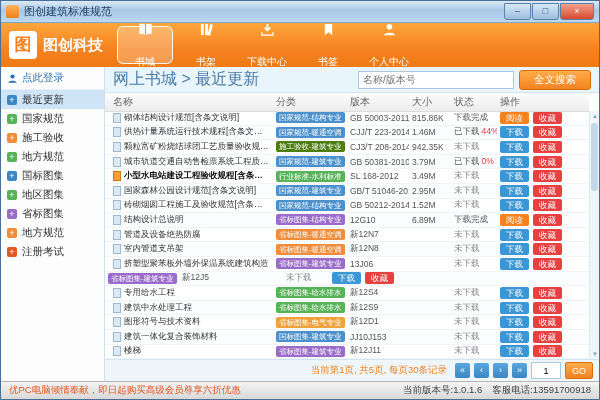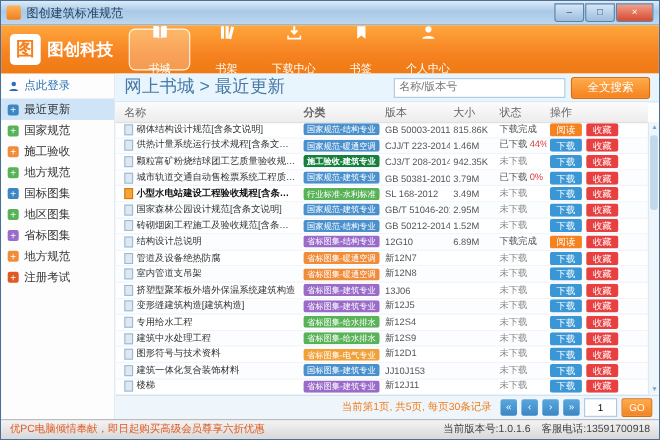--- a/index.html
+++ b/index.html
@@ -38,21 +38,21 @@
   .content{position:absolute;top:66px;left:104px;right:0;bottom:18px;background:#fff;}
   .crumb-bar{position:absolute;top:0;left:0;right:0;height:26px;background:#e9f5fd;border-bottom:1px solid #d2e6f5;display:flex;align-items:center;padding:0 8px;box-sizing:border-box;}
   .crumb{font-size:16px;color:#4a7aa8;}
   .search{margin-left:auto;display:flex;gap:5px;align-items:center;}
   .search input{width:146px;height:16px;font-size:10px;border:1px solid #a9c7e0;padding:0 4px;font-family:inherit;}
   .search-btn{height:20px;padding:0 14px;background:linear-gradient(#ffab4a,#f58220);border:1px solid #d96d0c;border-radius:3px;color:#fff;font-size:10.5px;cursor:default;}
 
   .thead{position:absolute;top:26px;left:0;right:10px;height:18px;display:flex;align-items:center;background:linear-gradient(#fcfcfc,#ececec);border-bottom:1px solid #ddd;font-size:10px;color:#666;}
   .col{padding:0 3px;box-sizing:border-box;flex:none;}
   .col-name{width:168px;padding-left:8px;}
-  .col-cat{width:74px;font-weight:bold;}
+  .col-cat{width:74px;}
   .col-ver{width:62px;}
   .col-size{width:42px;}
   .col-status{width:46px;}
   .col-ops{flex:1;}
 
   .tbody{position:absolute;top:44px;bottom:22px;left:0;right:10px;display:flex;flex-direction:column;overflow:hidden;}
   .row{flex:1;display:flex;align-items:center;border-bottom:1px solid #f0f4f8;font-size:9px;color:#444;min-height:0;}
   .row:nth-child(even){background:#fbfdff;}
   .cell{padding:0 3px;box-sizing:border-box;flex:none;overflow:hidden;white-space:nowrap;}
   .cell-name{width:168px;padding-left:8px;display:flex;align-items:center;gap:3px;}
@@ -251,21 +251,21 @@
           <div class="cell cell-ops">
             <span class="act" style="background: rgb(58, 150, 213);">下载</span>
             <span class="act" style="background: rgb(232, 64, 64);">收藏</span>
           </div>
         </div>
         <div class="row">
           <div class="cell cell-name">
             <span class="file-icon"></span>
             <span class="name-text">颗粒富矿粉烧结球团工艺质量验收规范[含条文说明]</span>
           </div>
-          <div class="cell cell-cat"><span class="badge" style="background: #15803d; font-weight: bold;">施工验收-建筑专业</span></div>
+          <div class="cell cell-cat"><span class="badge" style="background: #4d7c0f;">施工验收-建筑专业</span></div>
           <div class="cell cell-ver">CJ3/T 208-2014</div>
           <div class="cell cell-size">942.35K</div>
           <div class="cell cell-status"><span>未下载</span></div>
           <div class="cell cell-ops">
             <span class="act" style="background: rgb(58, 150, 213);">下载</span>
             <span class="act" style="background: rgb(232, 64, 64);">收藏</span>
           </div>
         </div>
         <div class="row">
           <div class="cell cell-name">
@@ -373,24 +373,20 @@
           <div class="cell cell-cat"><span class="badge" style="background: rgb(154, 107, 201);">省标图集-建筑专业</span></div>
           <div class="cell cell-ver">13J06</div>
           <div class="cell cell-size"></div>
           <div class="cell cell-status"><span>未下载</span></div>
           <div class="cell cell-ops">
             <span class="act" style="background: rgb(58, 150, 213);">下载</span>
             <span class="act" style="background: rgb(232, 64, 64);">收藏</span>
           </div>
         </div>
         <div class="row">
-          <div class="cell cell-name">
-            <span class="file-icon"></span>
-            <span class="name-text">变形缝建筑构造[建筑构造]</span>
-          </div>
           <div class="cell cell-cat"><span class="badge" style="background: rgb(154, 107, 201);">省标图集-建筑专业</span></div>
           <div class="cell cell-ver">新12J5</div>
           <div class="cell cell-size"></div>
           <div class="cell cell-status"><span>未下载</span></div>
           <div class="cell cell-ops">
             <span class="act" style="background: rgb(58, 150, 213);">下载</span>
             <span class="act" style="background: rgb(232, 64, 64);">收藏</span>
           </div>
         </div>
         <div class="row">

